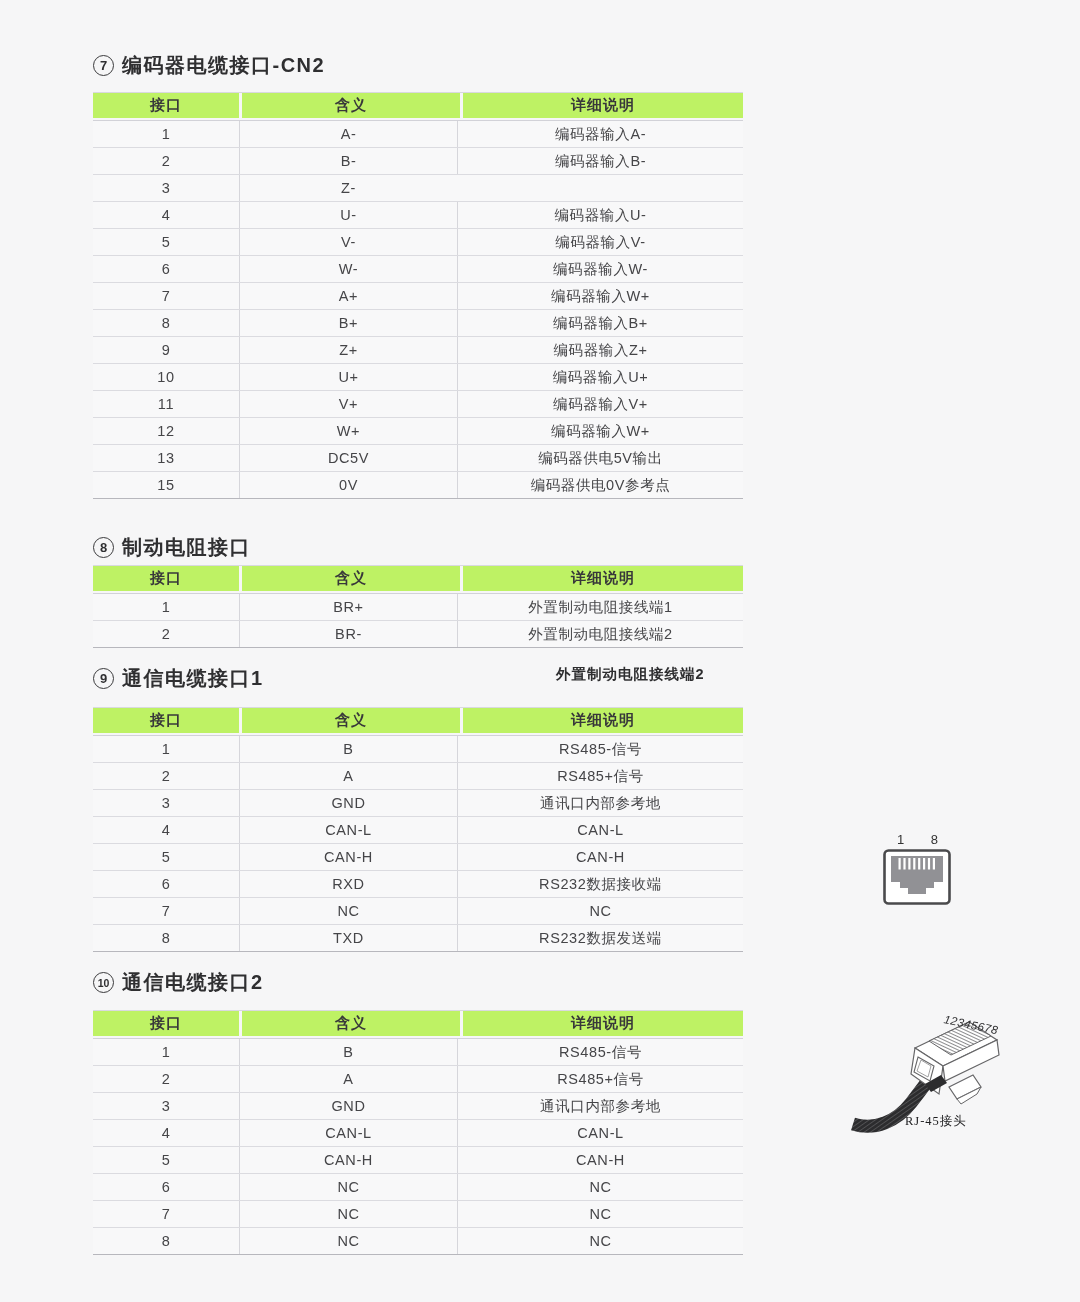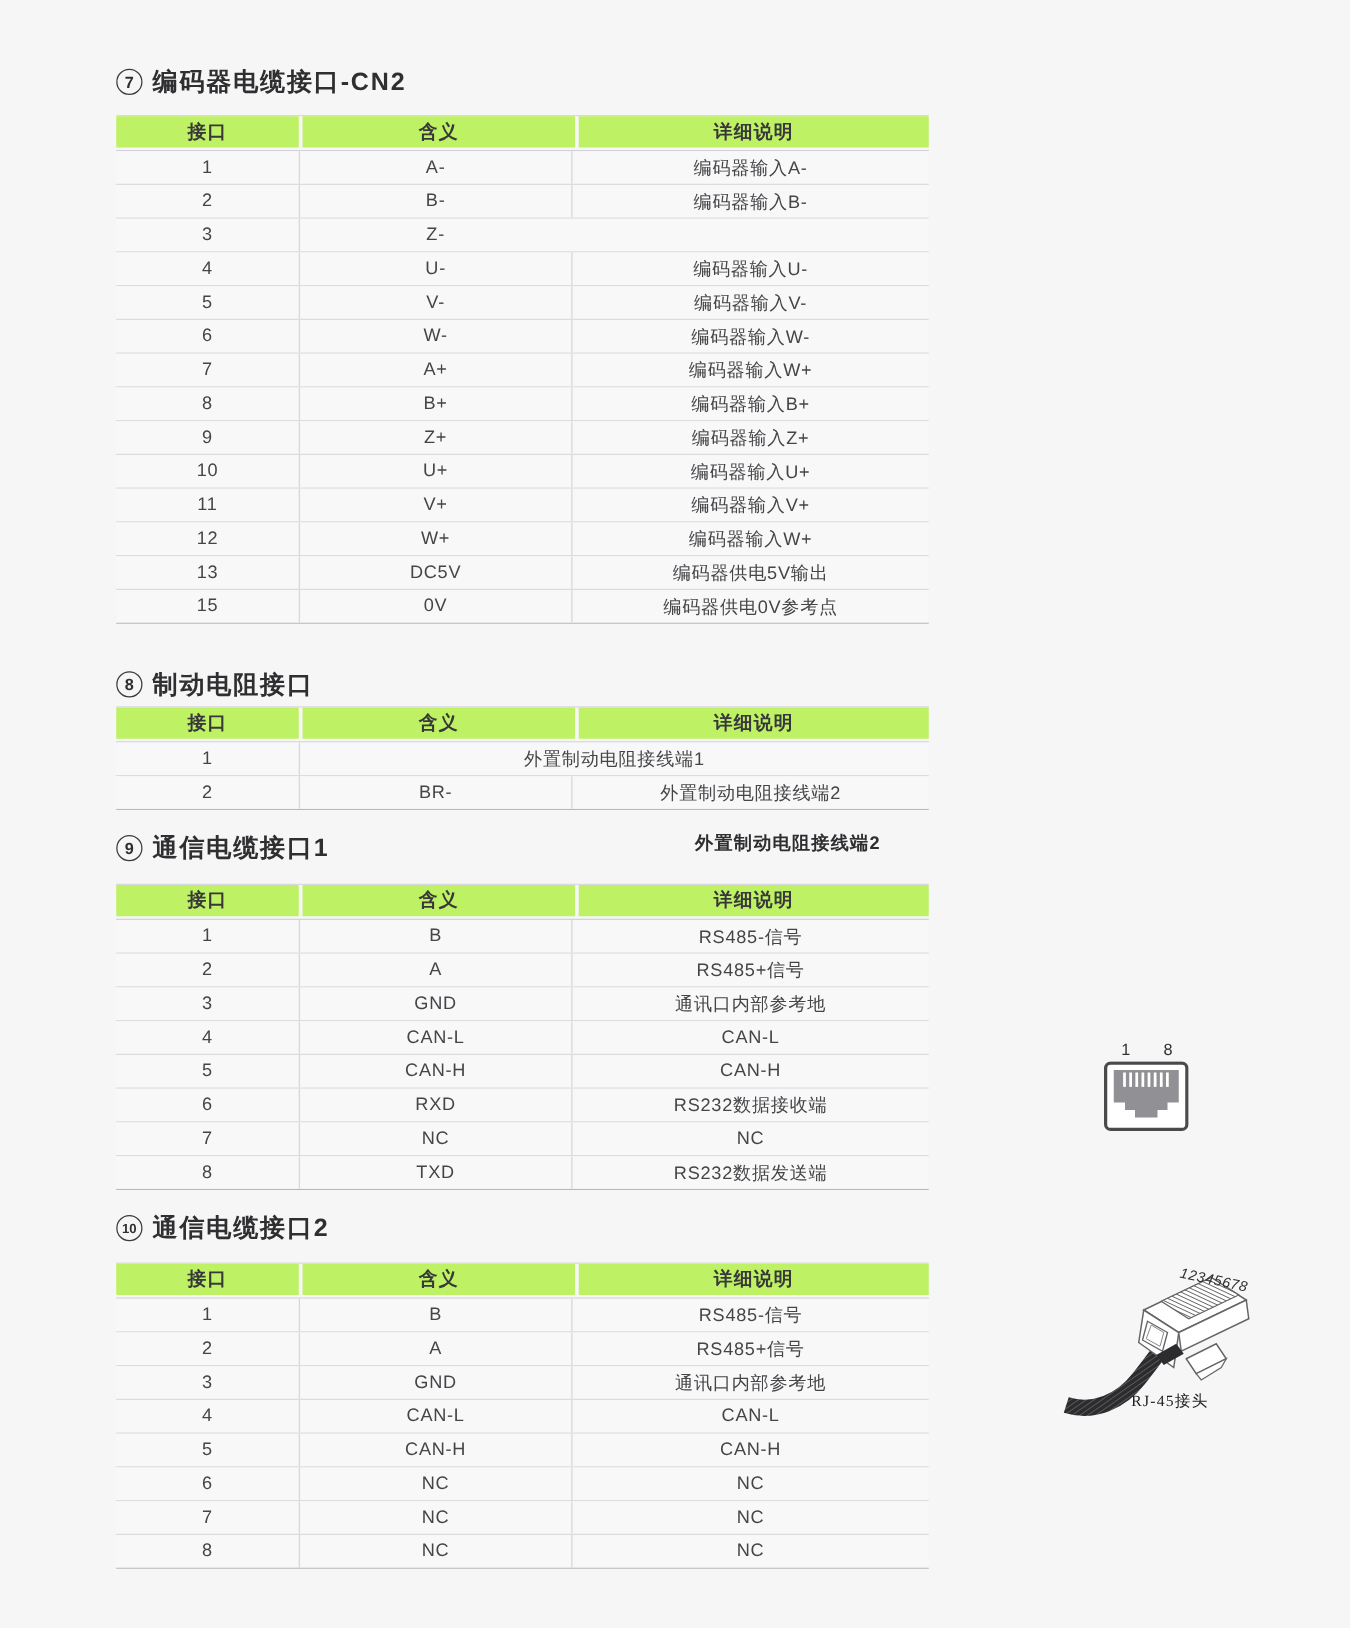--- a/index.html
+++ b/index.html
@@ -173,20 +173,21 @@
 </h2>
 <div class="tbl tb8">
   <div class="thead">
     <div class="th c1">接口</div>
     <div class="th c2">含义</div>
     <div class="th c3">详细说明</div>
   </div>
   <div class="tbody">
       <div class="tr">
         <div class="td c1">1</div>
+        <div class="td c2">BR+</div>
         <div class="td c3">外置制动电阻接线端1</div>
       </div>
       <div class="tr">
         <div class="td c1">2</div>
         <div class="td c2">BR-</div>
         <div class="td c3">外置制动电阻接线端2</div>
       </div>
     </div>
 </div>
 

